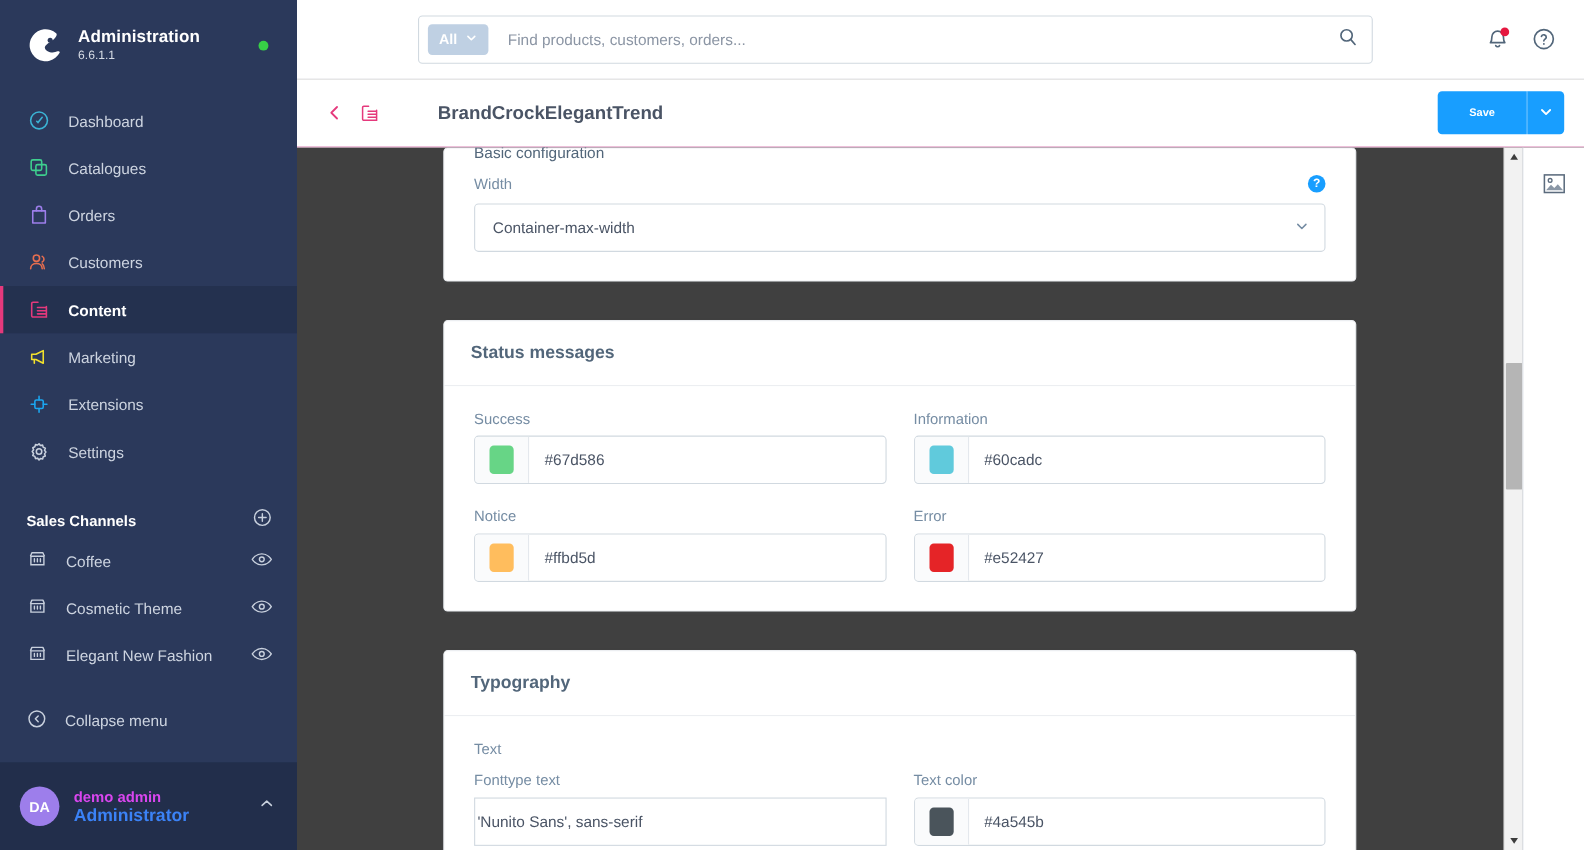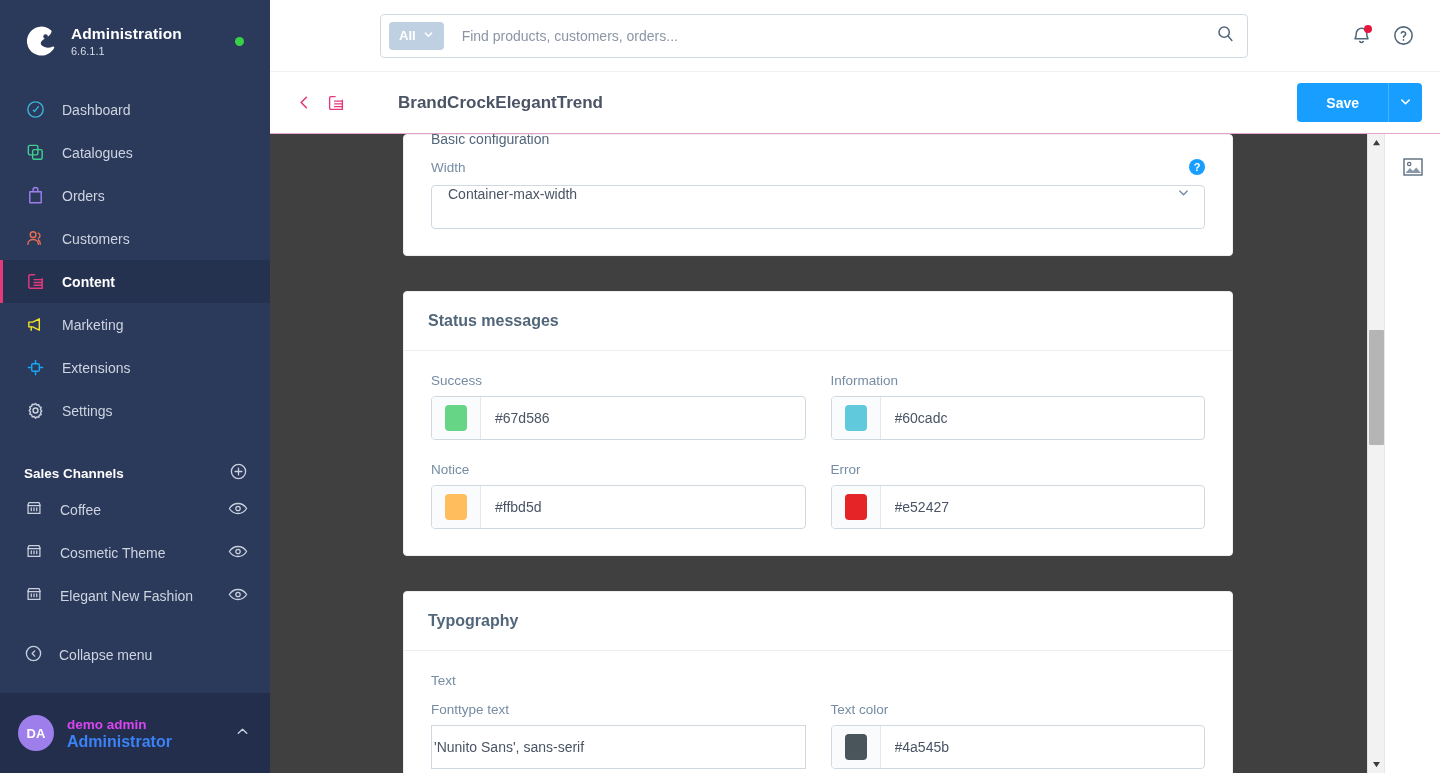--- a/index.html
+++ b/index.html
@@ -119,21 +119,21 @@
     border-bottom: 1px solid #e5a5cb;
     position: relative;
   }
   .ph-ico { width: 24px; height: 24px; display: flex; align-items: center; justify-content: center; cursor: pointer; }
   .ph-title {
     margin-left: 50px; font-size: 17px; font-weight: bold; color: #4a5465;
   }
   .save-group { margin-left: auto; display: flex; height: 39px; }
   .btn-save {
     background: #189eff; color: #fff; border: 0;
-    font-size: 14px; font-weight: bold; padding: 0 29px;
+    font-size: 10px; font-weight: bold; padding: 0 29px;
     border-radius: 4px 0 0 4px; cursor: pointer;
     font-family: "Liberation Sans", sans-serif;
   }
   .btn-save-caret {
     background: #189eff; border: 0; border-left: 1px solid #49b3ff;
     width: 34px; border-radius: 0 4px 4px 0; cursor: pointer;
     display: flex; align-items: center; justify-content: center;
   }
 
   .content-scroll {
@@ -160,21 +160,21 @@
   .fld-label { font-size: 13.5px; color: #758ca3; margin-bottom: 8px; display: block; }
   .label-row { display: flex; align-items: center; }
   .help-ico {
     width: 16px; height: 16px; border-radius: 50%; background: #189eff;
     color: #fff; font-size: 11px; font-weight: bold;
     display: flex; align-items: center; justify-content: center;
     margin-left: auto; cursor: pointer;
   }
   .select-box {
     height: 44px; border: 1px solid #d1d9e0; border-radius: 4px; background: #fff;
-    display: flex; align-items: flex-start; padding: 0 14px 0 16px;
+    display: flex; align-items: center; padding: 0 14px 0 16px;
     font-size: 14px; color: #4a5465; cursor: pointer;
   }
   .select-box .sv { flex: 1; }
   .two-col { display: flex; gap: 25px; }
   .col { flex: 1; }
   .row-gap { margin-top: 22px; }
 
   .color-field {
     height: 44px; border: 1px solid #d1d9e0; border-radius: 4px; background: #fff;
     display: flex; align-items: center; overflow: hidden;

